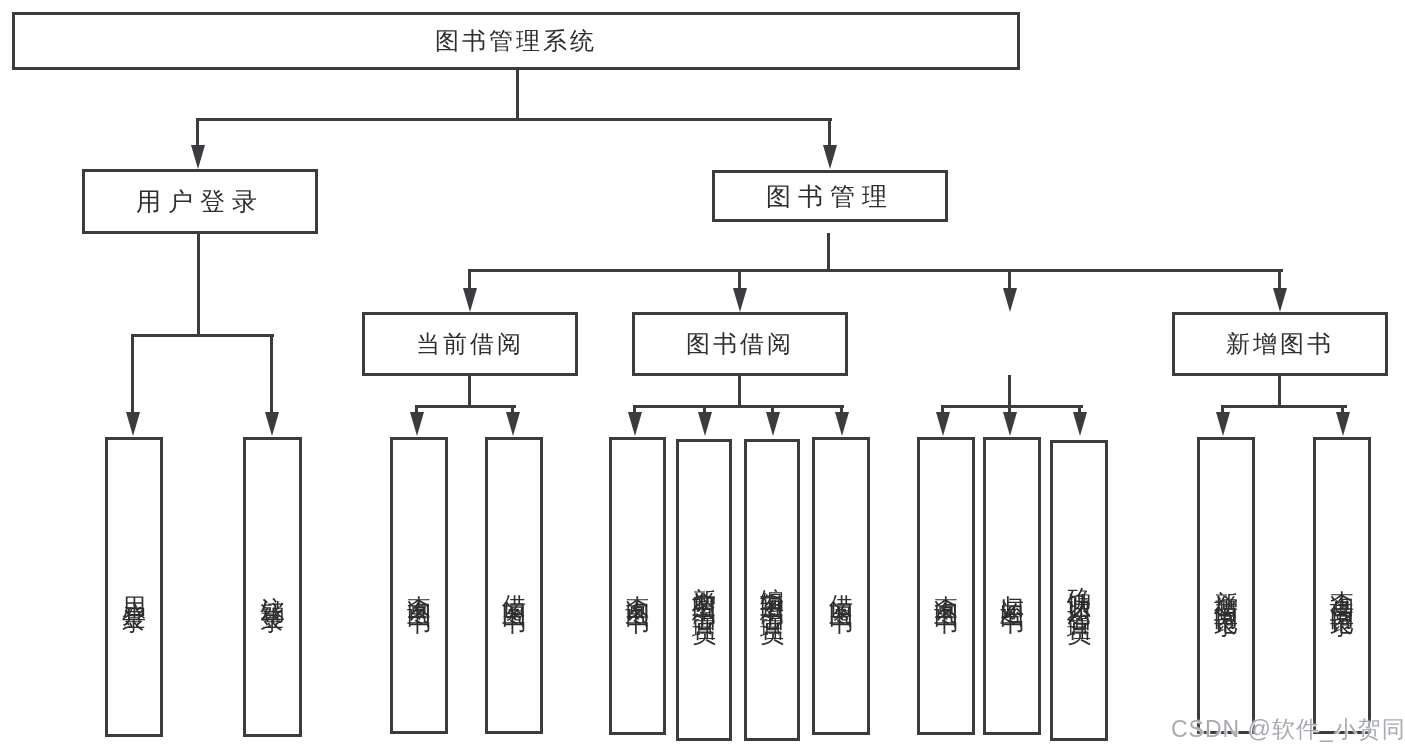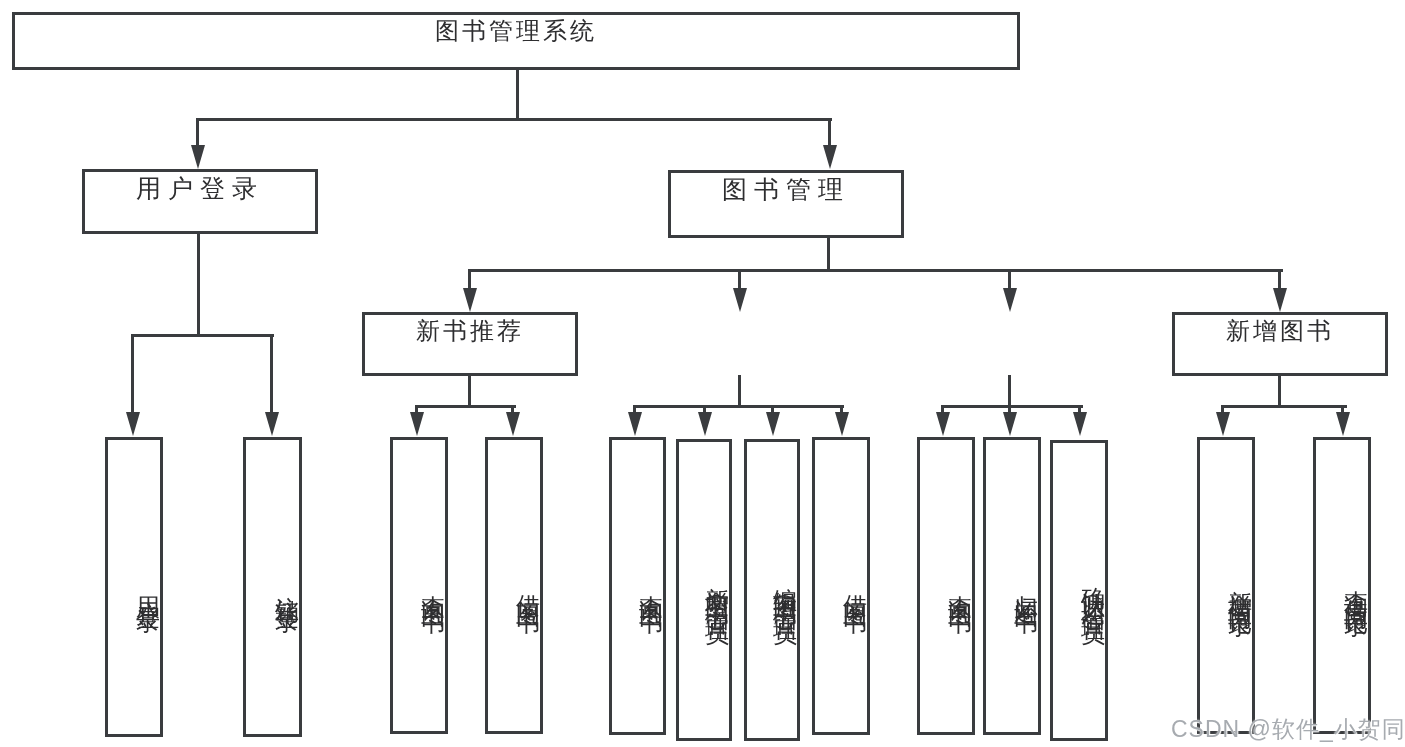--- a/index.html
+++ b/index.html
@@ -7,21 +7,21 @@
   }
   html,body{margin:0;padding:0;background:var(--bg);}
   body{font-family:"Liberation Sans",sans-serif;}
   #canvas{position:relative;width:1405px;height:747px;background:var(--bg);overflow:hidden;}
   .ln{position:absolute;background:var(--line);}
   .ar{position:absolute;width:0;height:0;
       border-left:7px solid transparent;border-right:7px solid transparent;
       border-top:24px solid var(--line);}
   .node{position:absolute;box-sizing:border-box;border:3px solid var(--line);
         background:var(--fill);color:var(--text);
-        display:flex;justify-content:center;}
+        display:flex;align-items:center;justify-content:center;}
   .node.h{font-size:24px;letter-spacing:3px;white-space:nowrap;}
   .node.h.l2{font-size:25px;letter-spacing:7px;}
   .node.v{writing-mode:vertical-rl;font-size:24px;letter-spacing:5px;line-height:1;}
   .wm{position:absolute;left:1171px;top:714px;z-index:6;
       font-size:23px;letter-spacing:1px;color:var(--wm);white-space:nowrap;
       text-shadow:0 0 2px #ffffff,1px 1px 1px #ffffff;}
 </style>
 </head>
 <body>
 
@@ -86,26 +86,29 @@
   <div class="ln" style="left:1341px;top:405px;width:3px;height:9px"></div>
   <div class="ar" style="left:1336px;top:412px"></div>
 
   <div class="node h" style="left:12px;top:12px;width:1008px;height:58px">
     <span>图书管理系统</span>
   </div>
 
   <div class="node h l2" style="left:82px;top:169px;width:236px;height:65px">
     <span>用户登录</span>
   </div>
-  <div class="node h l2" style="left:668px;top:170px;width:236px;height:68px">
+  <div class="node h l2" style="left:712px;top:170px;width:236px;height:52px">
     <span>图书管理</span>
   </div>
 
   <div class="node h" style="left:362px;top:312px;width:216px;height:64px">
-    <span>新书推荐</span>
+    <span>当前借阅</span>
+  </div>
+  <div class="node h" style="left:632px;top:312px;width:216px;height:64px">
+    <span>图书借阅</span>
   </div>
   <div class="node h" style="left:1172px;top:312px;width:216px;height:64px">
     <span>新增图书</span>
   </div>
 
   <div class="node v" style="left:105px;top:437px;width:58px;height:300px">
     <span>用户登录</span>
   </div>
   <div class="node v" style="left:243px;top:437px;width:59px;height:300px">
     <span>注销登录</span>

